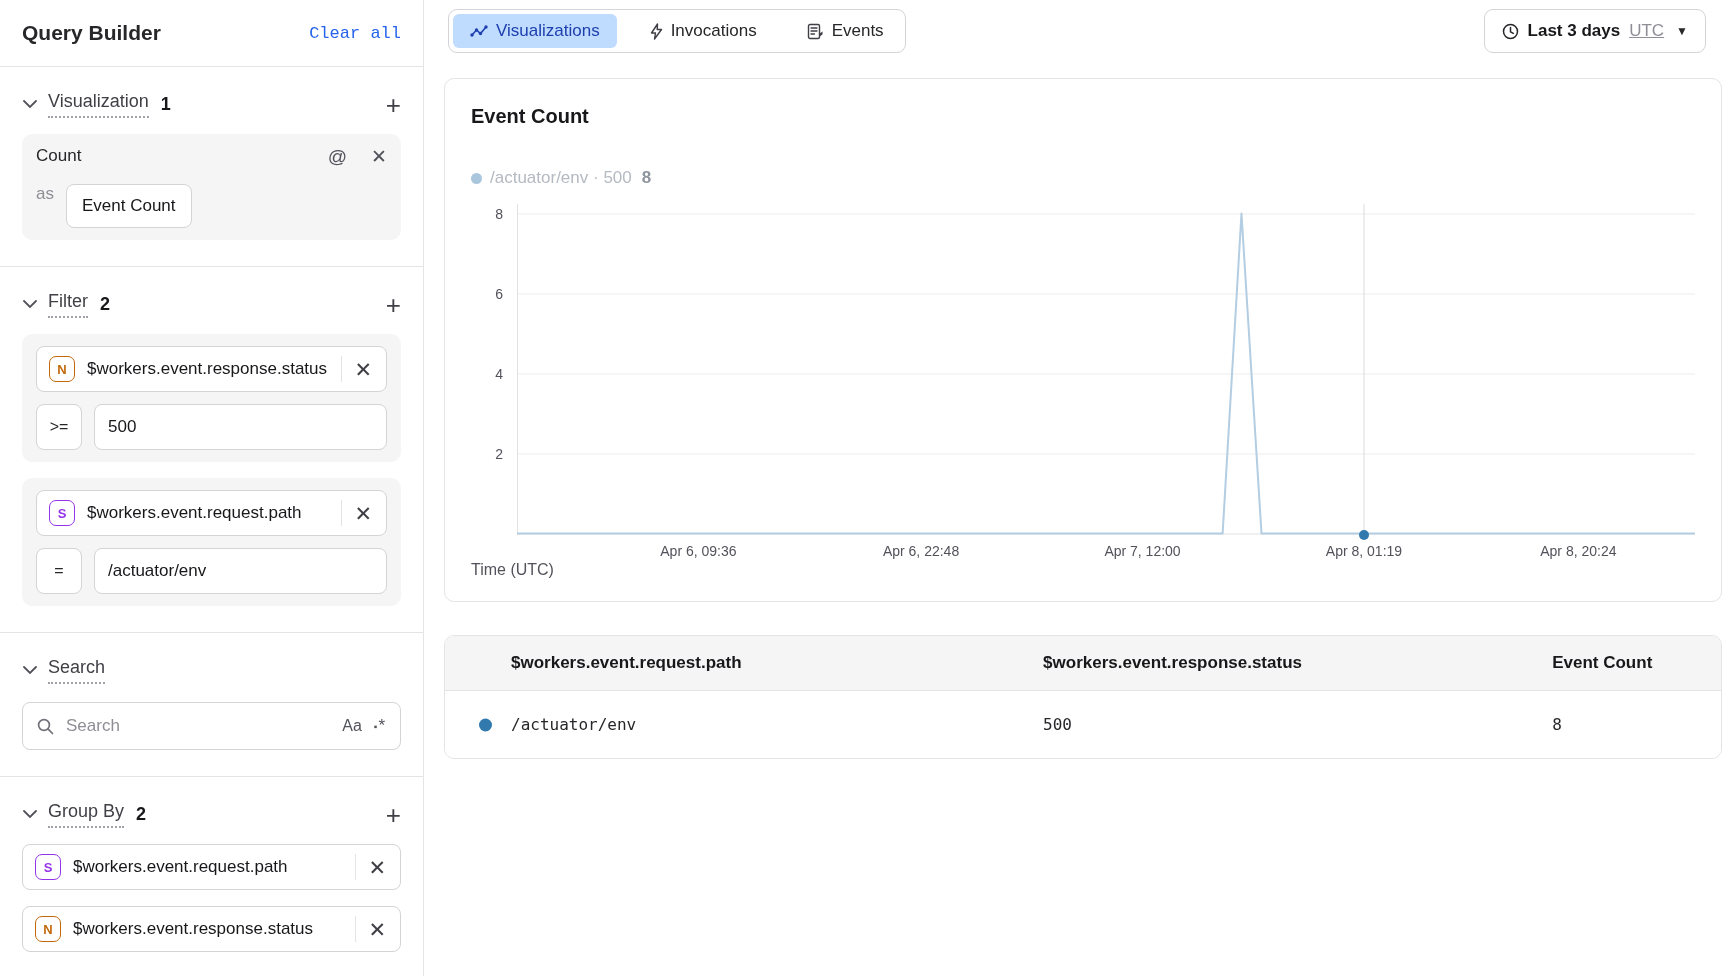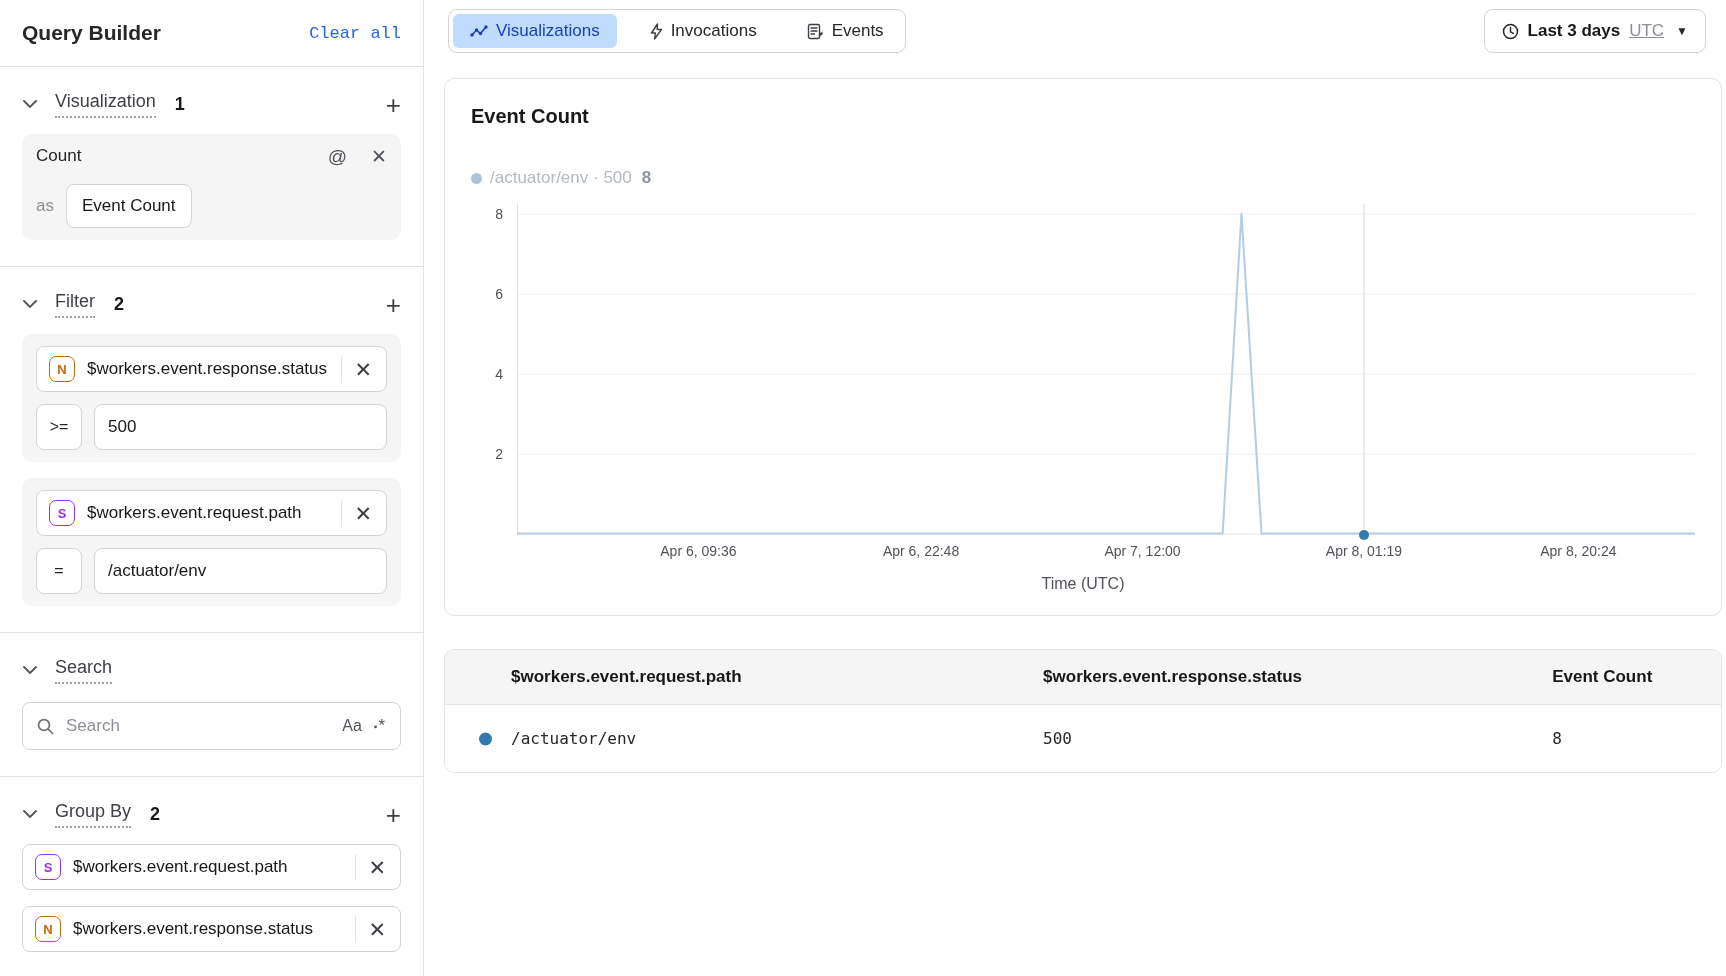--- a/index.html
+++ b/index.html
@@ -8,32 +8,32 @@
   .app { display:flex; width:100%; height:100%; }
 
   
   .sidebar { width:424px; min-width:424px; border-right:1px solid #e4e4e7; background:#fff; }
   .sb-header { height:67px; display:flex; align-items:center; justify-content:space-between;
     padding:0 22px; border-bottom:1px solid #e4e4e7; }
   .sb-title { font-size:21px; font-weight:bold; color:#27272a; }
   .link { color:#2563eb; font-size:17px; cursor:pointer; background:none; border:none;
     font-family:Liberation Mono, monospace; }
   .section { padding:24px 22px 26px; }
-  .sec-head { display:flex; align-items:center; gap:17px; }
+  .sec-head { display:flex; align-items:center; gap:10px; }
   .chev { width:16px; height:16px; display:inline-flex; align-items:center; justify-content:center; color:#52525b; cursor:pointer; }
   .sec-label { font-size:18px; color:#3f3f46; border-bottom:2px dotted #a1a1aa; padding-bottom:4px; cursor:help; }
   .sec-count { font-size:18px; font-weight:bold; color:#18181b; margin-left:2px; }
   .plus-btn { margin-left:auto; background:none; border:none; font-size:26px; line-height:20px;
     color:#3f3f46; cursor:pointer; font-family:inherit; }
   .card { background:#f5f5f6; border-radius:10px; padding:12px 14px; margin-top:16px; }
   .card-head { display:flex; align-items:center;gap:8px; }
   .fn-name { font-size:17px; color:#27272a; }
   .card-icons { margin-left:auto; display:flex; align-items:center; gap:24px; color:#52525b; }
   .icon-btn { background:none; border:none; color:#52525b; font-size:19px; cursor:pointer; font-family:inherit; line-height:1; }
-  .as-row { display:flex; align-items:center; gap:12px; margin-top:18px; }
+  .as-row { display:flex; gap:12px; margin-top:18px; }
   .as-label { color:#8e8e96; font-size:17px; }
   .alias-box { background:#fff; border:1px solid #d4d4d8; border-radius:8px; padding:11px 15px;
     font-size:17px; color:#18181b; }
   .field-row { background:#fff; border:1px solid #d4d4d8; border-radius:8px; height:46px;
     display:flex; align-items:center; padding:0 12px; cursor:pointer; }
   .badge { width:26px; height:26px; border-radius:7px; border:1.5px solid; display:inline-flex;
     align-items:center; justify-content:center; font-size:13px; font-weight:bold; margin-right:12px;
     background:#fff; flex:none; }
   .badge.n { color:#c2690c; border-color:#c2690c; }
   .badge.s { color:#9333ea; border-color:#9333ea; }
@@ -81,21 +81,21 @@
   .legend .lv { color:#8e959e; font-weight:bold; margin-left:2px; }
   .chart-area { display:flex; margin-top:16px; height:331px; }
   .y-axis { width:46px; position:relative; }
   .y-axis span { position:absolute; right:14px; transform:translateY(-50%); font-size:14px; color:#52525b; }
   .plot { flex:1; position:relative; }
   .plot svg { position:absolute; inset:0; width:100%; height:100%; overflow:visible; }
   .chart-marker { position:absolute; width:10px; height:10px; border-radius:50%; bottom:-5px;
     transform:translateX(-50%); }
   .x-axis { position:relative; height:26px; margin-left:46px; }
   .x-axis span { position:absolute; top:8px; transform:translateX(-50%); font-size:14px; color:#52525b; white-space:nowrap; }
-  .xlabel { text-align:center; margin-top:14px; font-size:16px; color:#52525b; }
+  .xlabel { font-size:16px; color:#52525b; }
 
   .table-panel { margin-top:33px; overflow:hidden; }
   .tbl-head { display:grid; grid-template-columns:41.7% 39.9% 18.4%; background:#f5f5f6;
     border-bottom:1px solid #e4e4e7; }
   .tbl-head > div { padding:17px 16px 17px 66px; font-size:17px; font-weight:bold; color:#18181b; }
   .tbl-row { display:grid; grid-template-columns:41.7% 39.9% 18.4%; background:#fff; cursor:pointer; }
   .tbl-row > div { padding:24px 16px 24px 66px; font-size:16px; font-family:"DejaVu Sans Mono", monospace; color:#27272a; }
   .cell-first { position:relative; }
   .row-dot { position:absolute; left:34px; top:50%; transform:translateY(-50%); width:13px; height:13px;
     border-radius:50%; }

